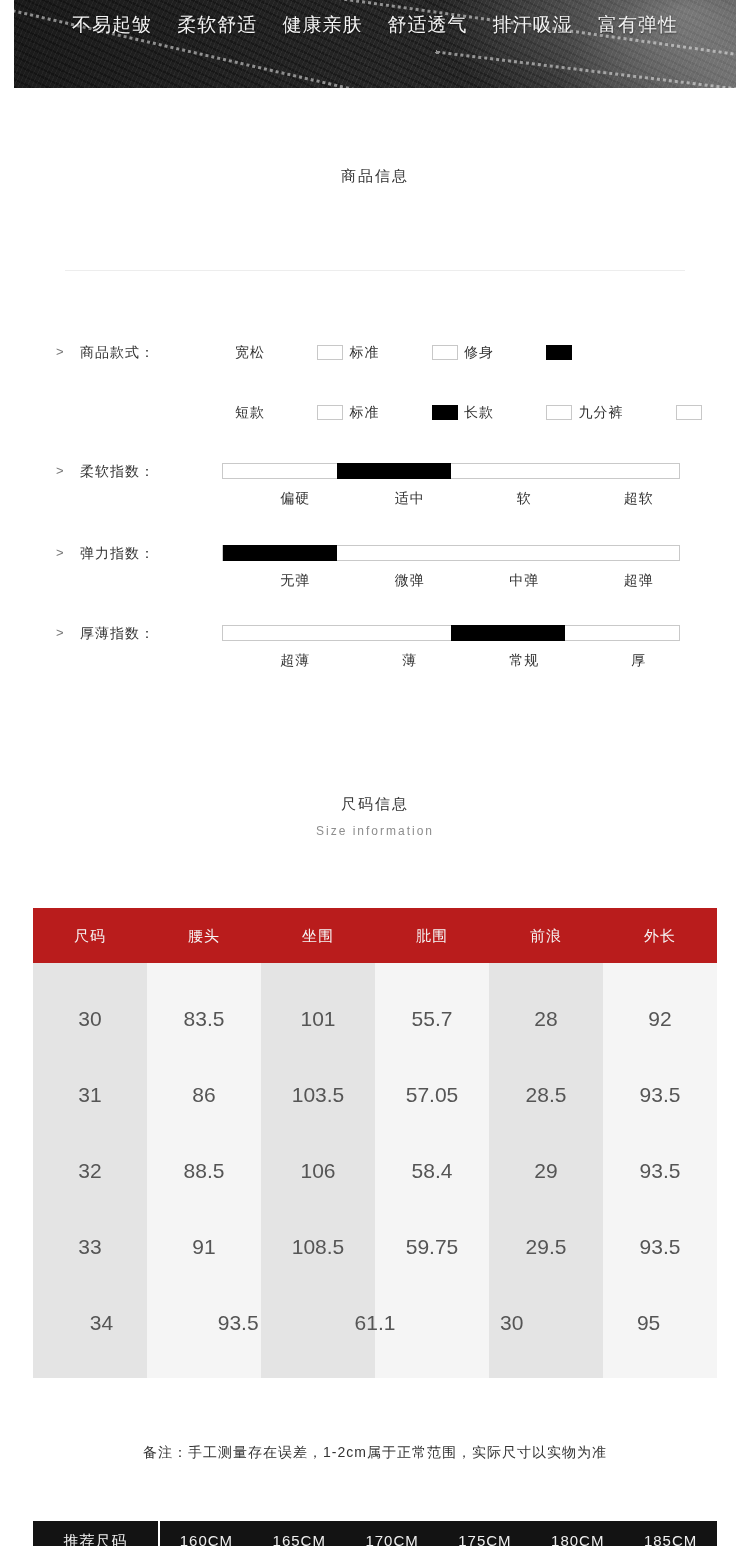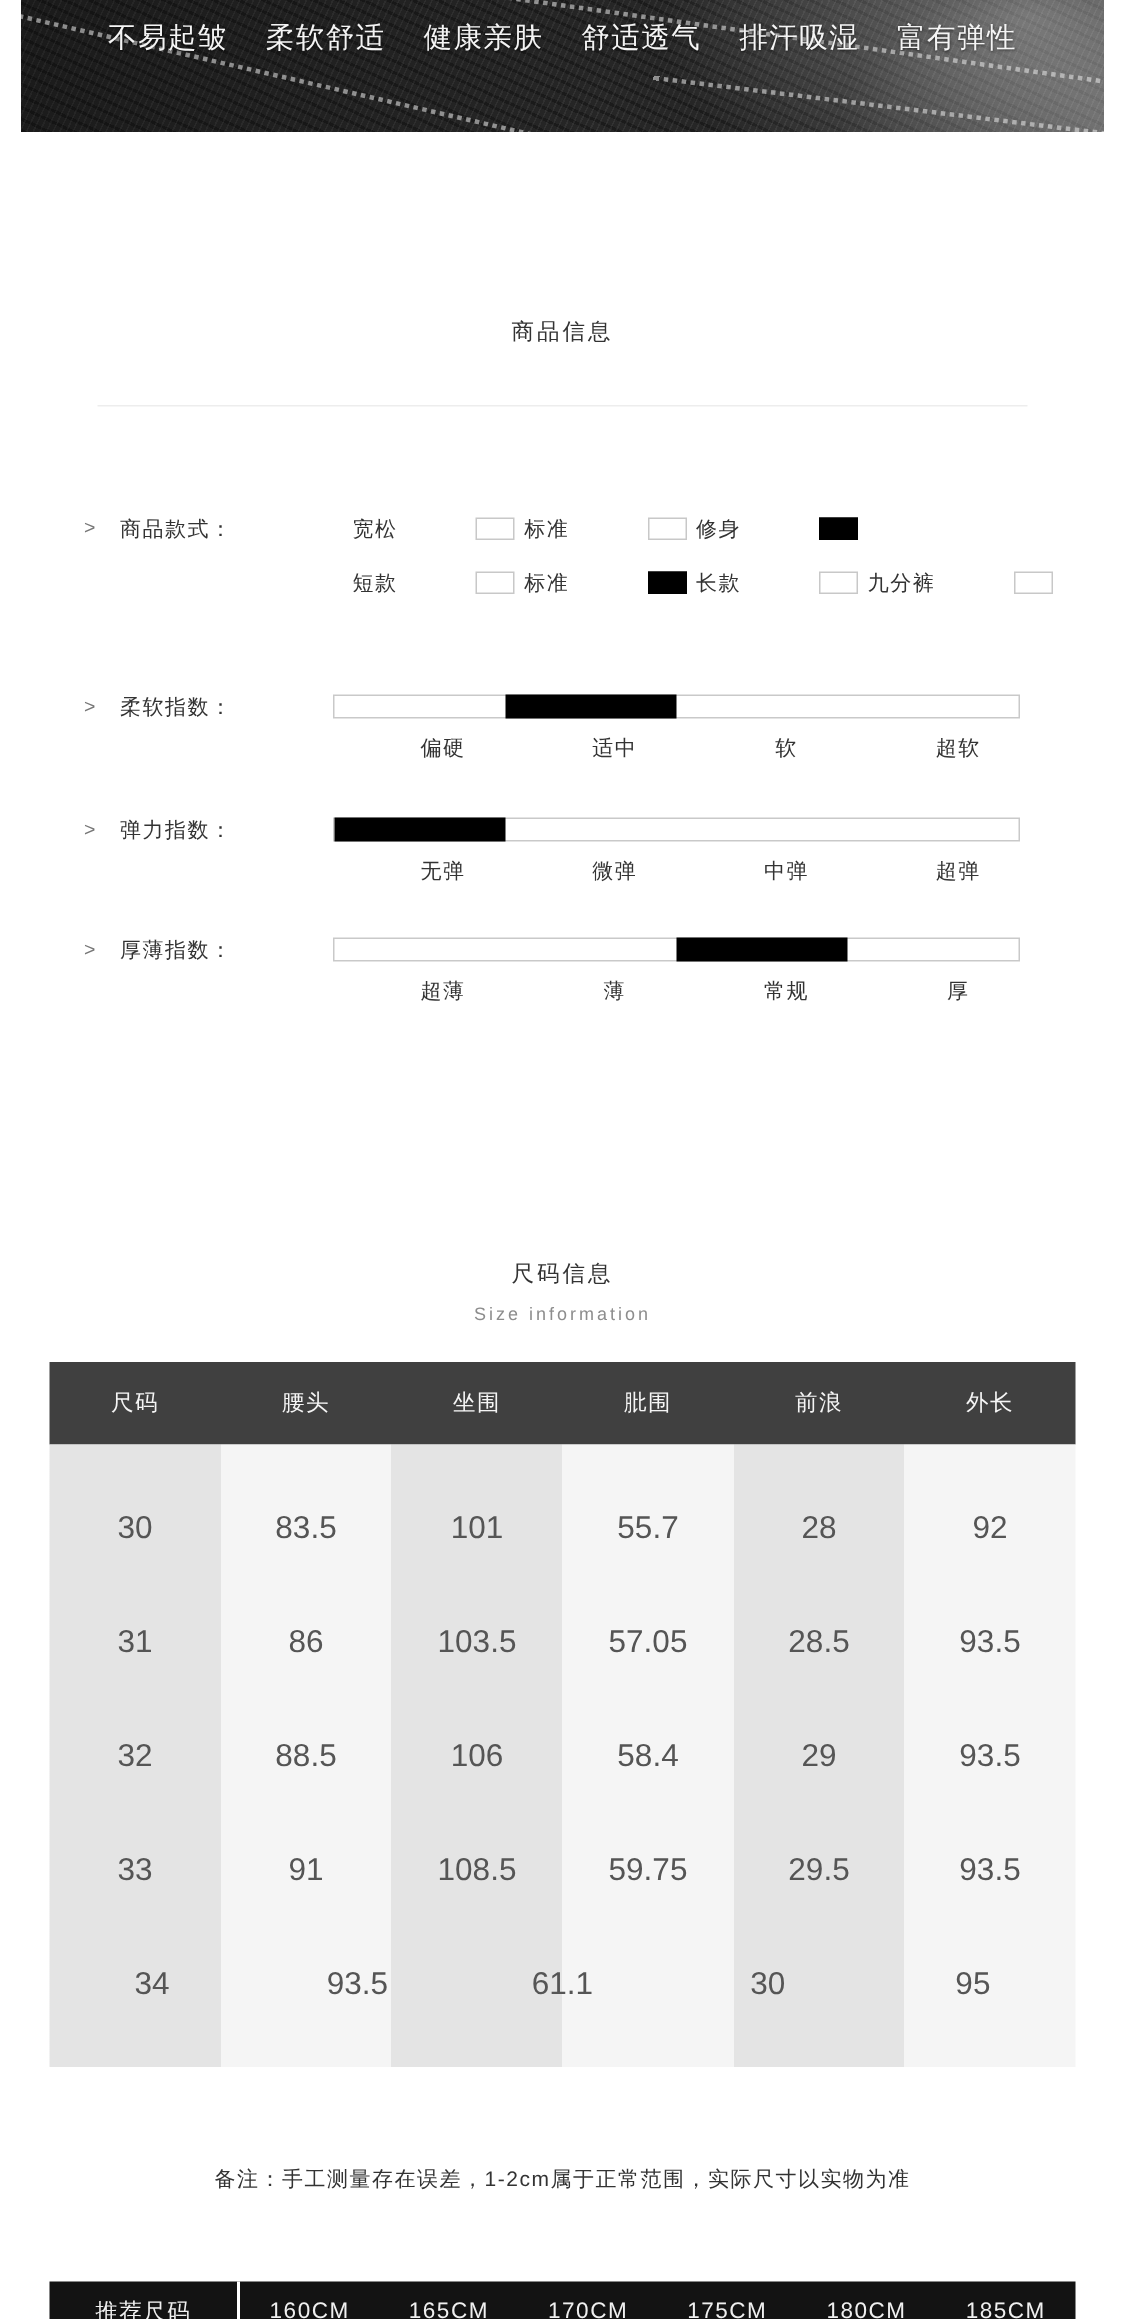--- a/index.html
+++ b/index.html
@@ -25,44 +25,44 @@
   #banner-features {
     position:absolute; left:0; top:12px; width:100%; padding:0 58px;
     display:flex; justify-content:space-between;
   }
   .feat { font-size:19px; color:#f4f4f4; letter-spacing:1px; text-shadow:0 1px 2px rgba(0,0,0,.65); white-space:nowrap; }
 
   
   .sec-head { position:absolute; left:0; width:100%; text-align:center; }
   #commodity-head { top:167px; }
   #size-head { top:795px; }
-  .sec-title { font-size:15px; color:#333; letter-spacing:2px;margin-top:45px; }
+  .sec-title { font-size:15px; color:#333; letter-spacing:2px; }
   .sec-sub { font-size:12px; color:#8d8d8d; letter-spacing:2px; margin-top:10px; }
   #divider-1 { position:absolute; left:65px; top:270px; width:620px; height:1px; background:#ededed; }
 
   
   .chev { position:absolute; left:56px; font-size:13px; color:#777; line-height:16px; }
   .attr-label { position:absolute; left:80px; font-size:14px; color:#333; letter-spacing:1px; line-height:16px; }
 
   .opt-row { position:absolute; left:222px; width:470px; display:flex; }
   #style-row-0 { top:344px; }
-  #style-row-1 { top:380px; }
+  #style-row-1 { top:404px; }
   .slot { width:114.5px; display:flex; align-items:center; padding-left:13px; flex:none;gap:40px; }
   .opt-label { font-size:14px; color:#333; letter-spacing:1px; line-height:16px; white-space:nowrap; }
   .checkbox { width:26px; height:15px; border:1px solid #c8c8c8; background:#fff; margin-left:12px; flex:none; }
   .checkbox.checked { background:#000; border-color:#000; }
 
   .bar { position:absolute; left:222px; width:458px; height:16px; border:1px solid #c9c9c9; background:#fff; }
   .bar-fill { position:absolute; top:-1px; height:16px; background:#000; }
   .tick-row { position:absolute; left:238px; width:458px; display:flex; }
   .tick { flex:1; text-align:center; font-size:14px; color:#333; letter-spacing:1px; }
 
   
   #size-table { position:absolute; left:33px; top:908px; width:684px; }
-  #table-head { display:flex; height:55px; background:#404040; }
+  #table-head { display:flex; height:55px; background:#b91c1c; }
   #table-head .th { flex:1; text-align:center; line-height:55px; font-size:15px; color:#f5f5f5; letter-spacing:1px; }
   #table-body {
     padding-top:18px; height:415px;
     background:linear-gradient(90deg,
       #e4e4e4 0 16.667%, #f5f5f5 16.667% 33.333%,
       #e4e4e4 33.333% 50%, #f5f5f5 50% 66.667%,
       #e4e4e4 66.667% 83.333%, #f5f5f5 83.333% 100%);
   }
   .table-row { display:flex; height:76px; }
   .td { flex:1; display:flex; align-items:center; justify-content:center; font-size:21px; color:#555; }

